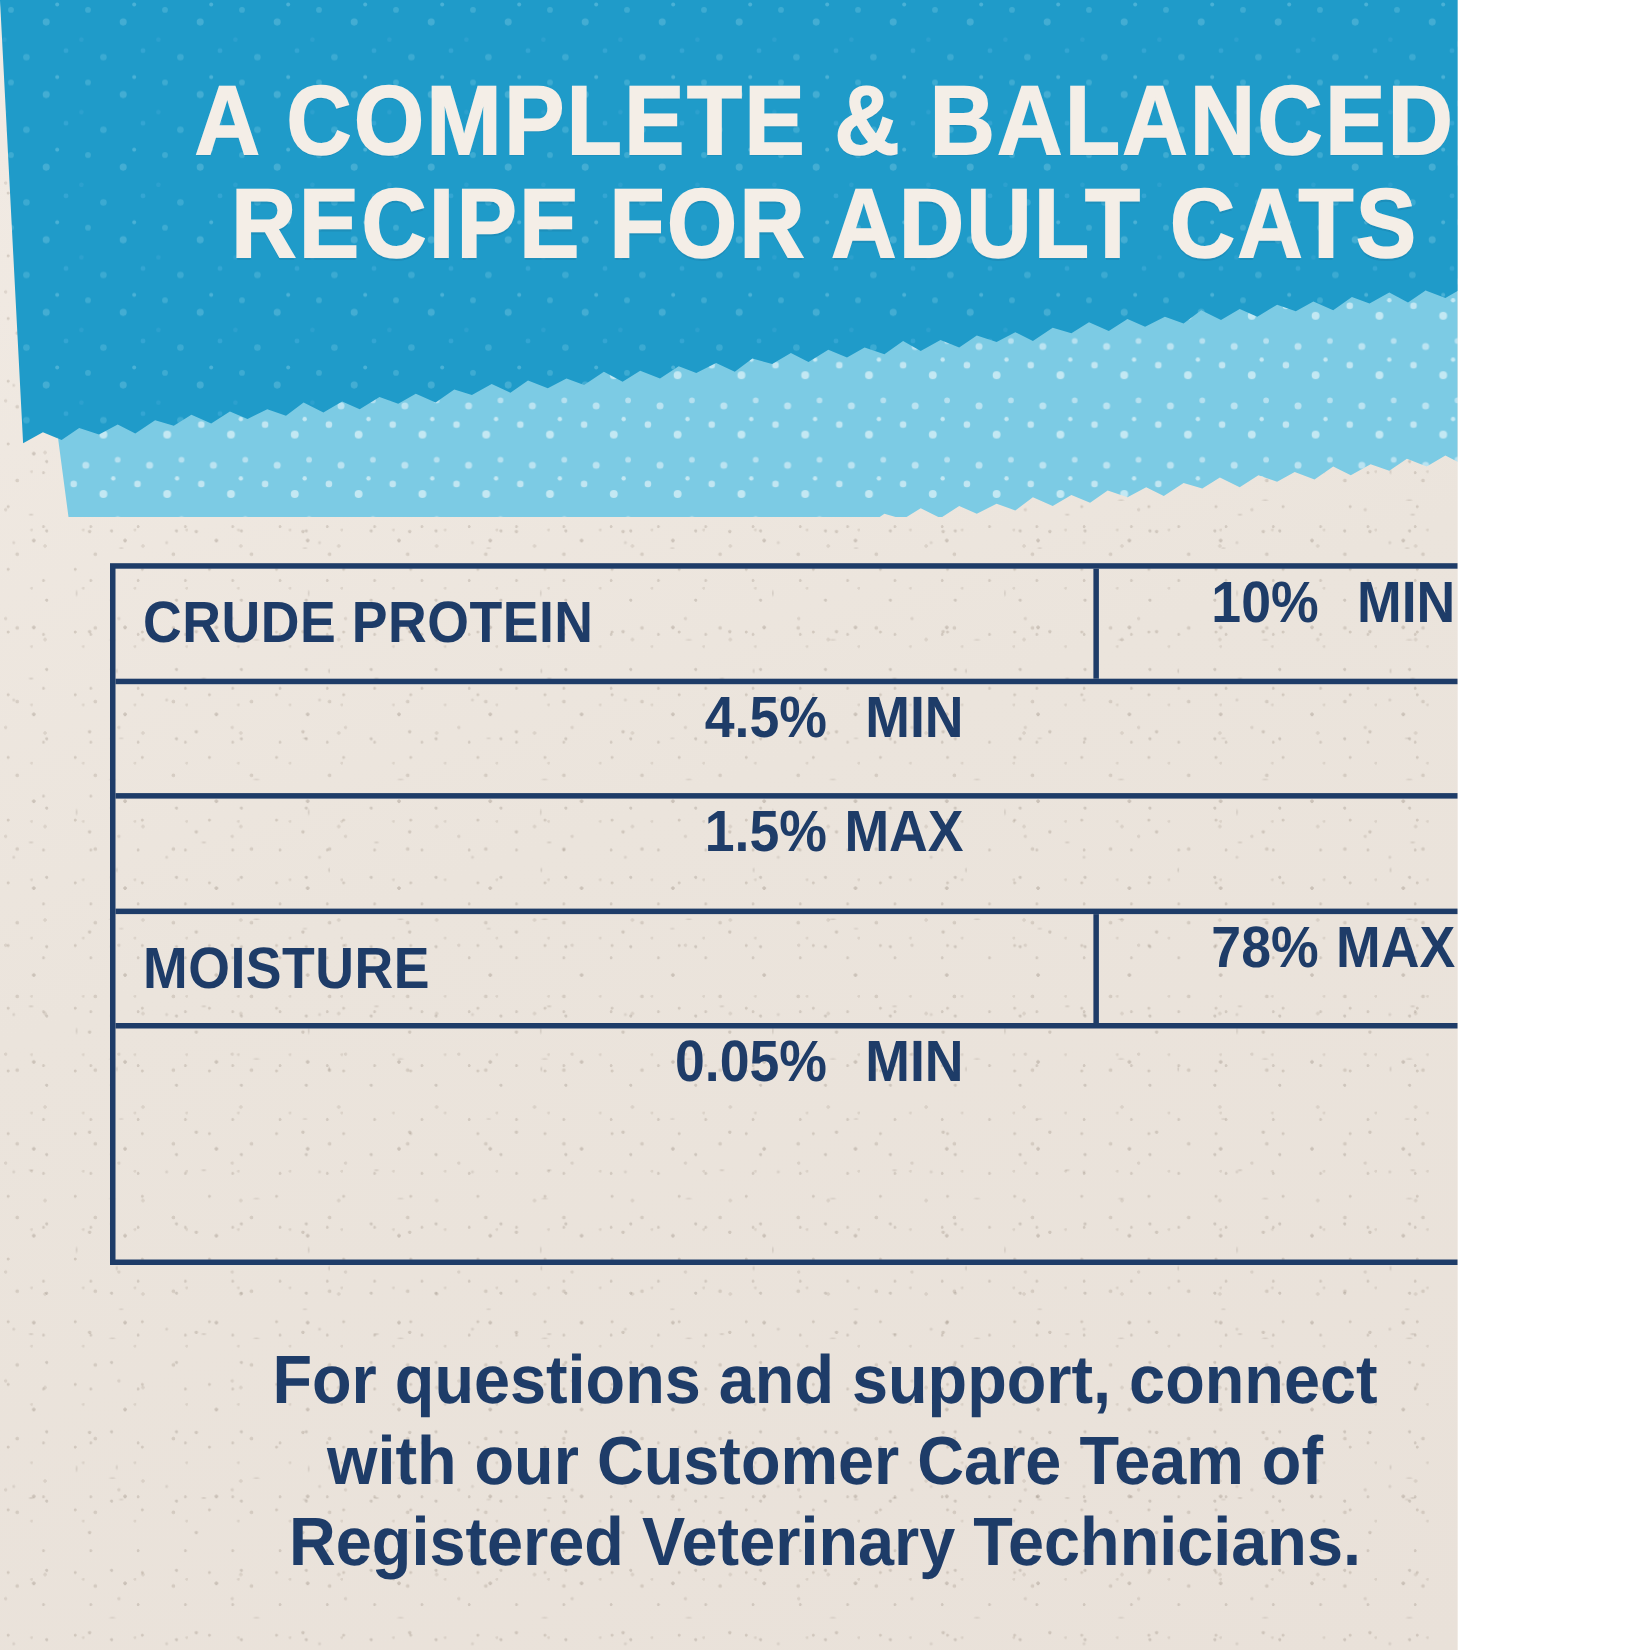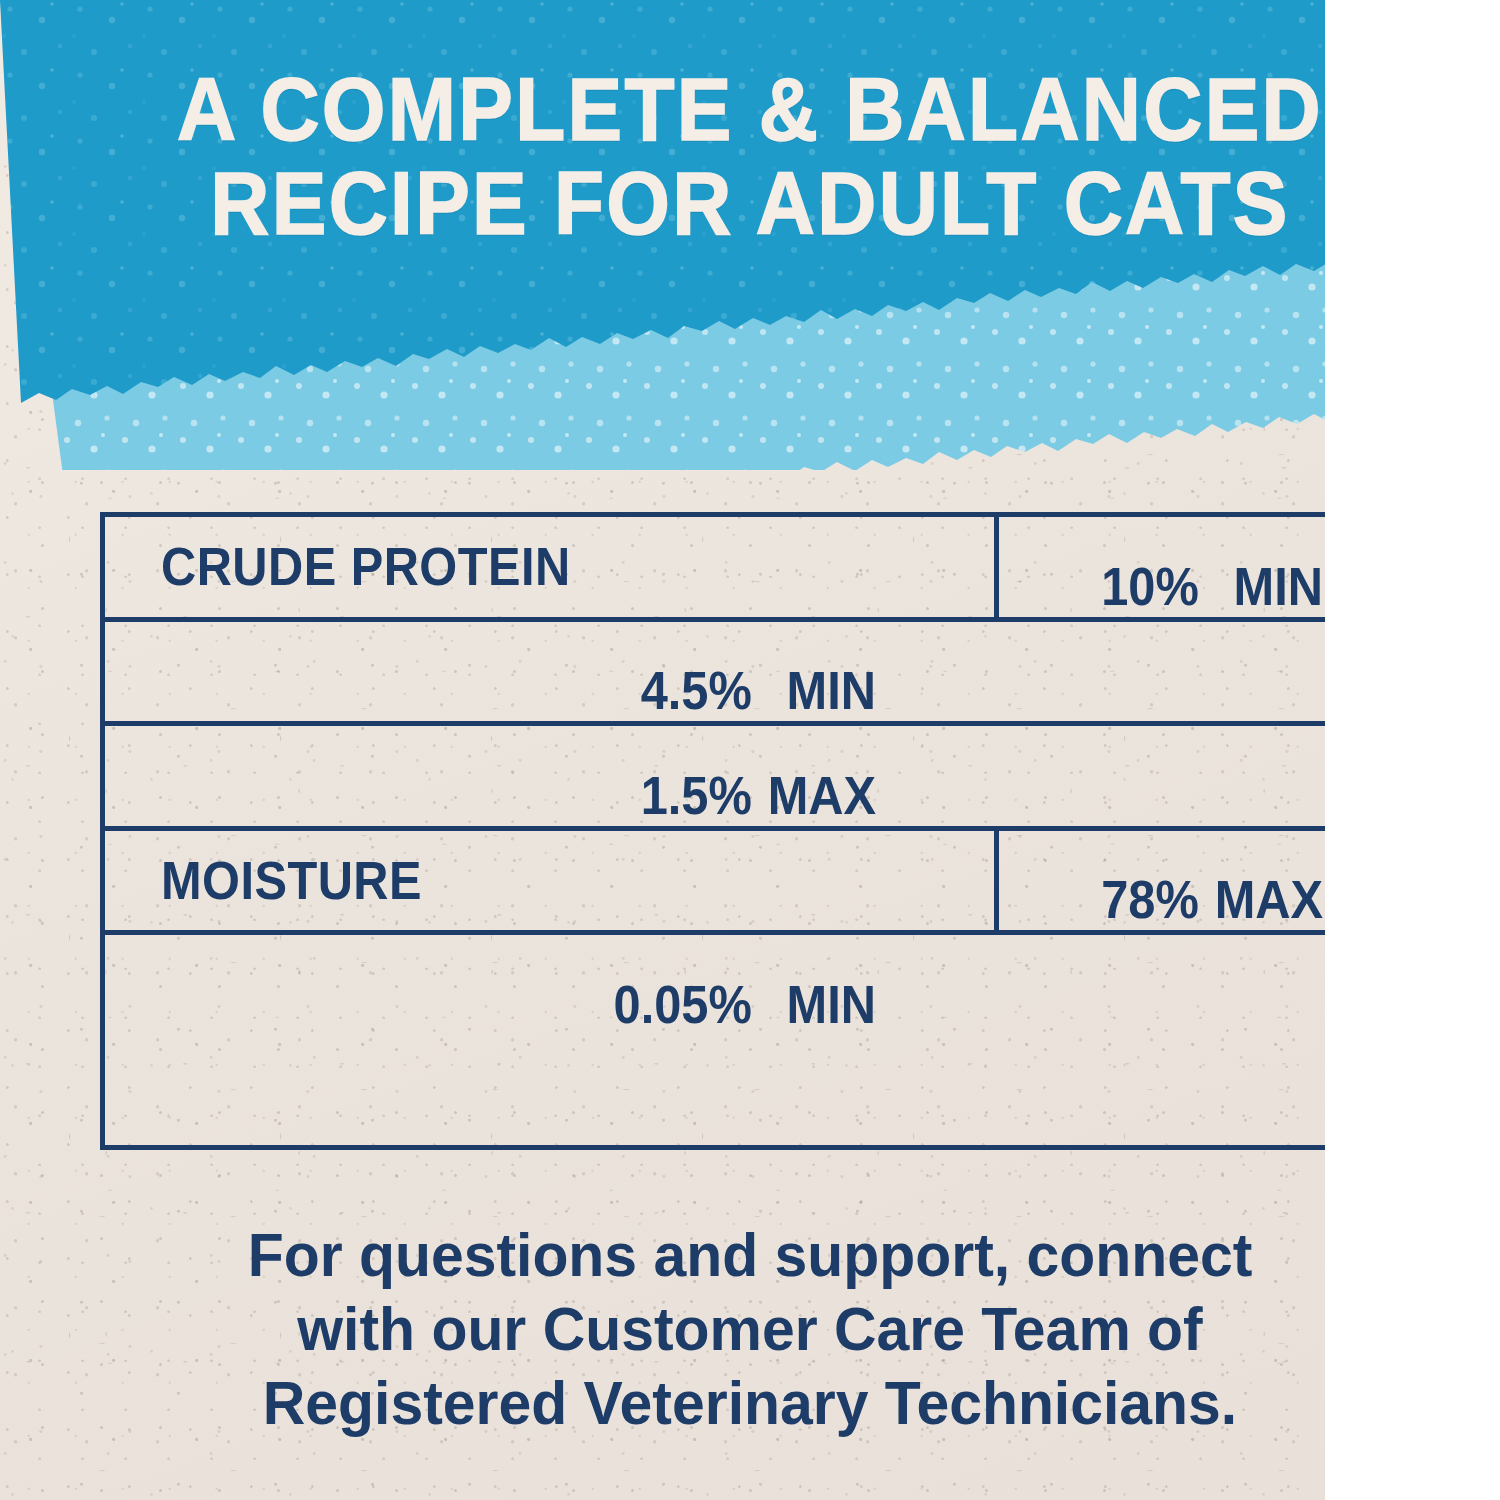--- a/index.html
+++ b/index.html
@@ -116,28 +116,28 @@
     display: flex;
     border-bottom: 5px solid #1e3c68;
     box-sizing: border-box;
     min-height: 0;
   }
   .ga-row:last-child { border-bottom: none; }
   .ga-cell-label {
     flex: 0 0 894px;
     display: flex;
     align-items: center;
-    padding-left: 56px;
+    padding-left: 25px;
     box-sizing: border-box;
     border-right: 5px solid #1e3c68;
   }
   .ga-cell-value {
     flex: 1 1 auto;
     display: flex;
-    align-items: flex-end;
+    align-items: flex-start;
     justify-content: center;
     box-sizing: border-box;
     padding-right: 14px;
   }
   .lbl-text {
     color: #1e3c68;
     font-family: "Liberation Sans Narrow", "Liberation Sans", sans-serif;
     font-weight: 700;
     font-size: 53px;
     letter-spacing: 0.5px;

